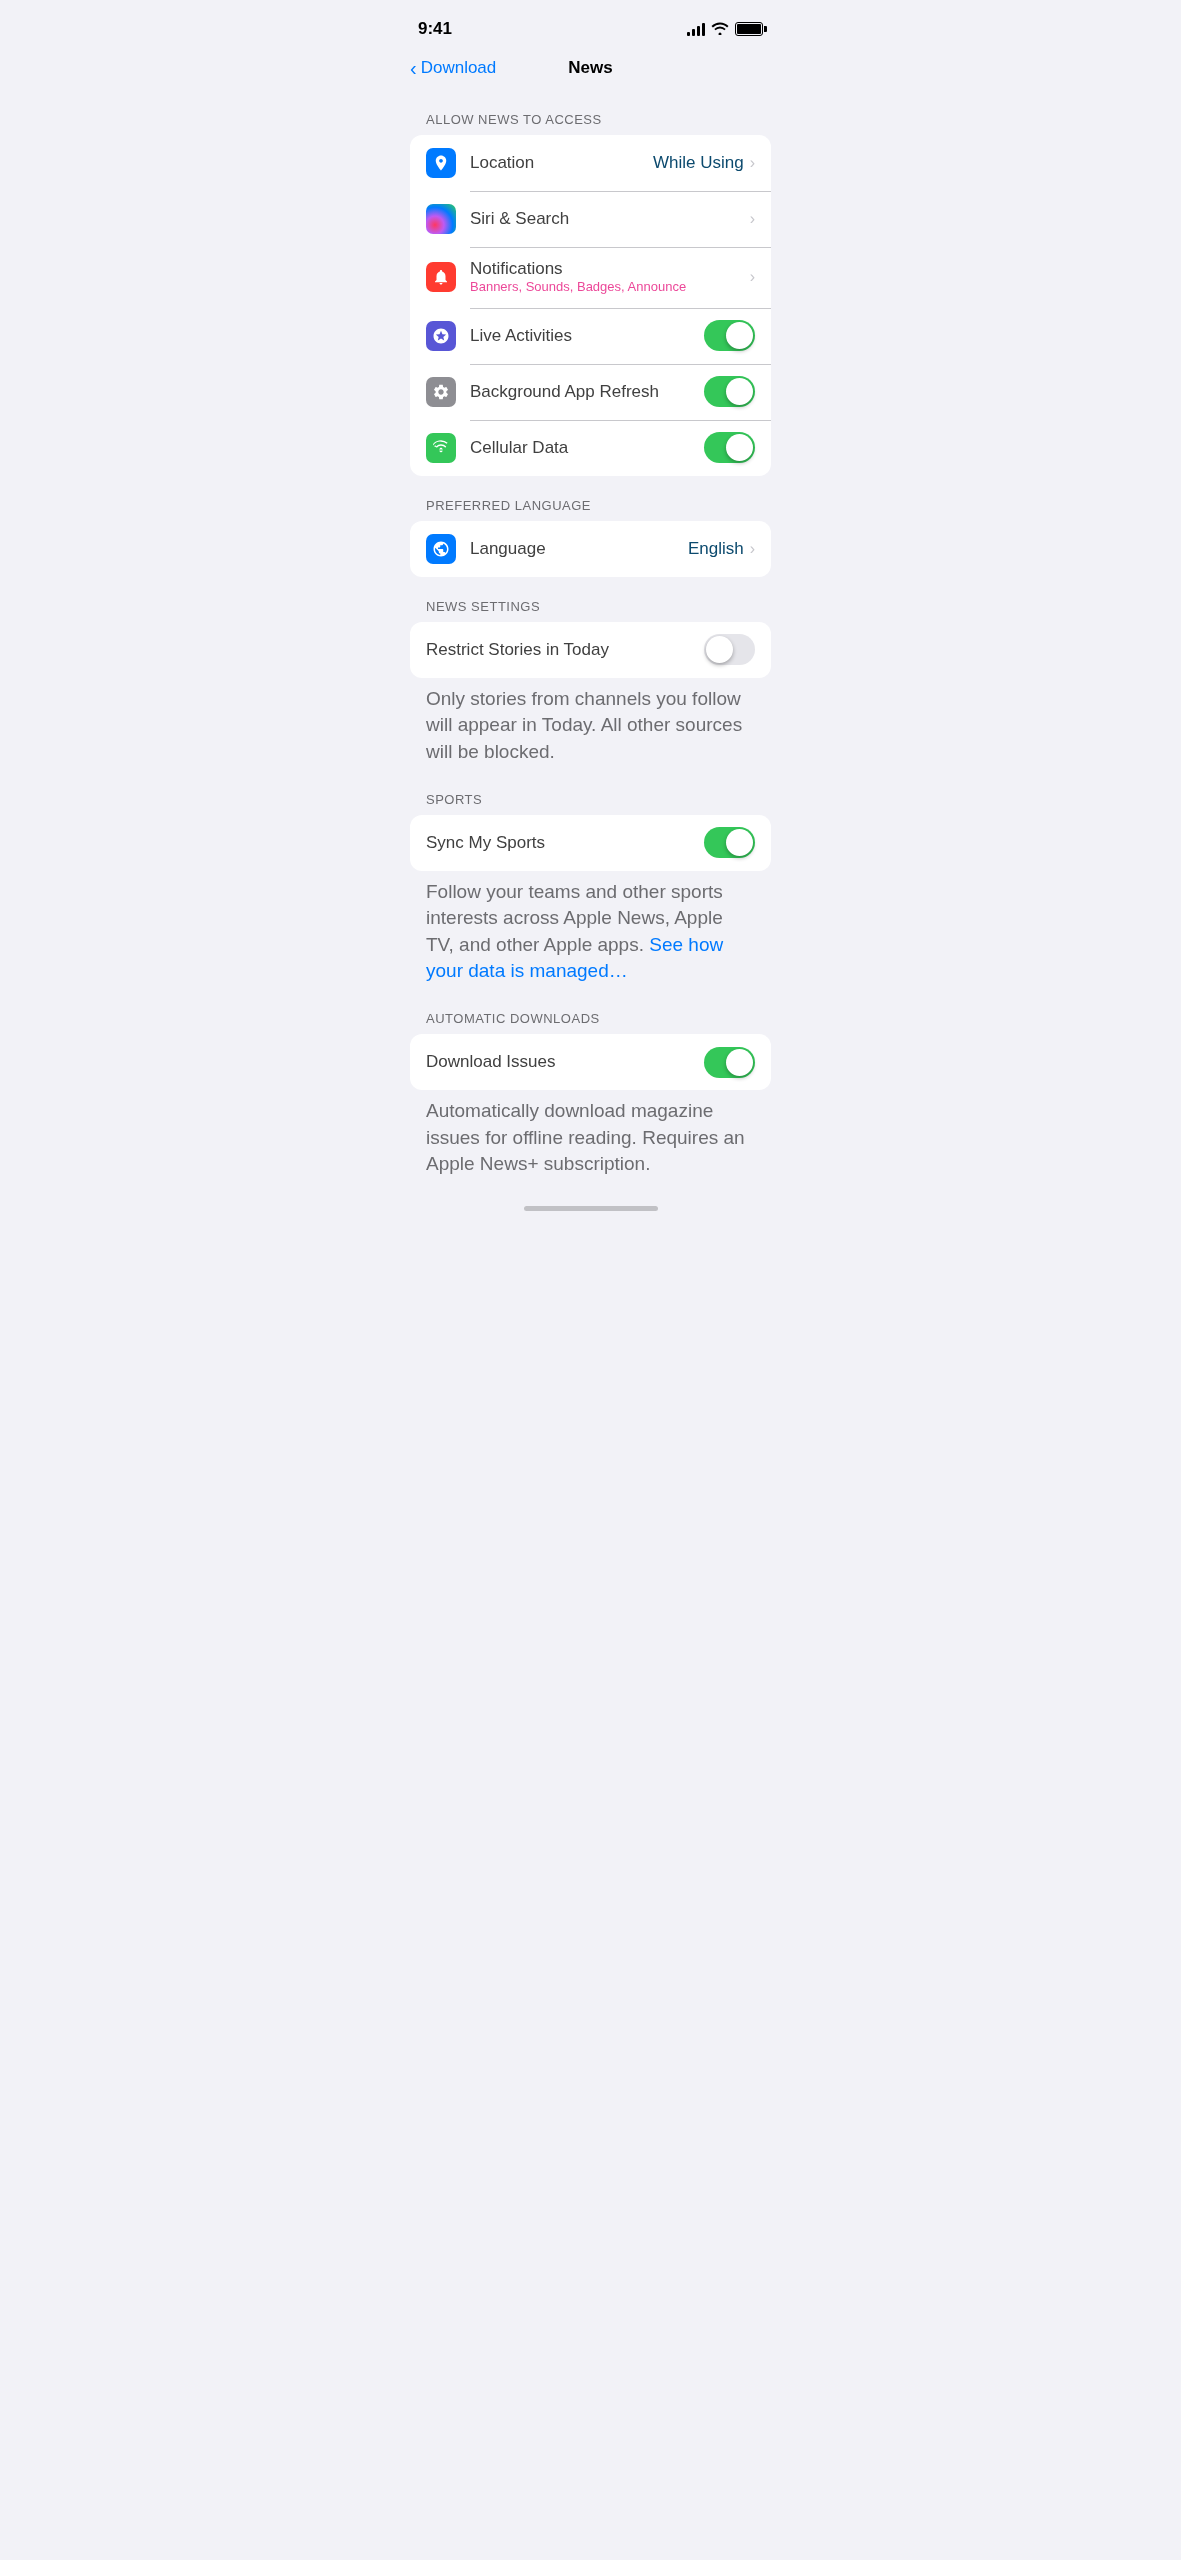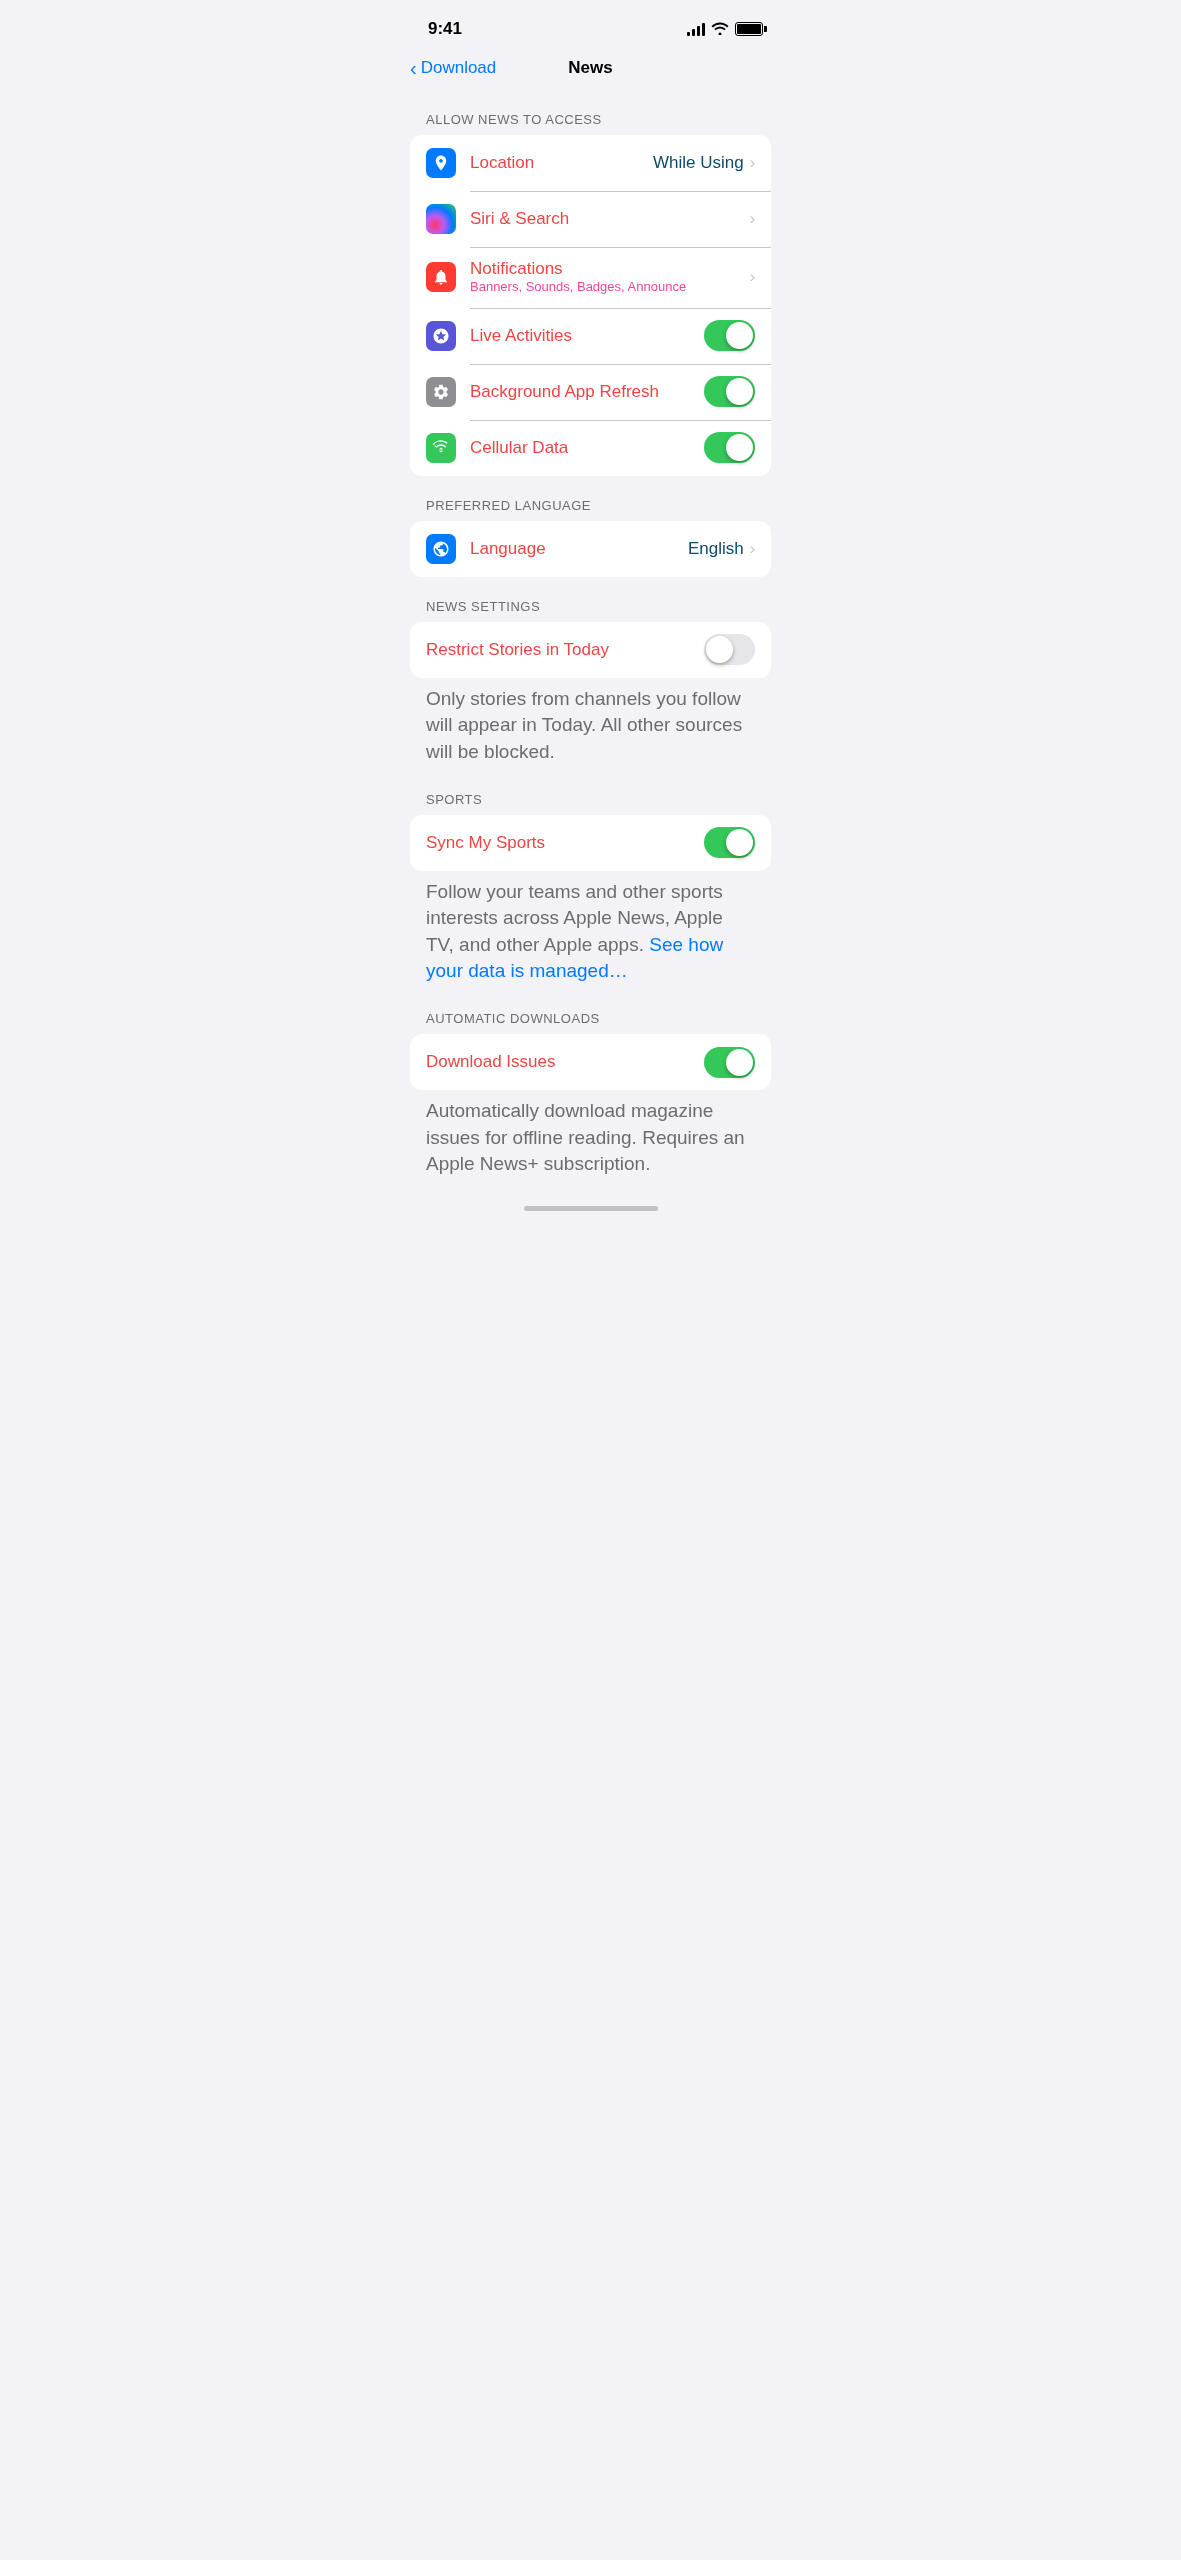--- a/index.html
+++ b/index.html
@@ -19,21 +19,20 @@
       display: flex;
       justify-content: space-between;
       align-items: center;
       padding: 14px 24px 6px 24px;
       height: 50px;
     }
     .status-time {
       font-size: 17px;
       font-weight: 600;
       color: #000;
-      margin-left: 10px;
     }
     .status-icons {
       display: flex;
       align-items: center;
       gap: 6px;
     }
     .signal-bars {
       display: flex;
       align-items: flex-end;
       gap: 2px;
@@ -158,21 +157,21 @@
       height: 30px;
       border-radius: 7px;
       display: flex;
       align-items: center;
       justify-content: center;
       margin-right: 14px;
       flex-shrink: 0;
     }
     .row-label {
       font-size: 17px;
-      color: #ef4444;
+      color: #404040;
       flex: 1;
     }
     .row-sublabel {
       font-size: 13px;
       color: #ec4899;
       line-height: 1.3;
     }
     .row-label-block {
       flex: 1;
     }

